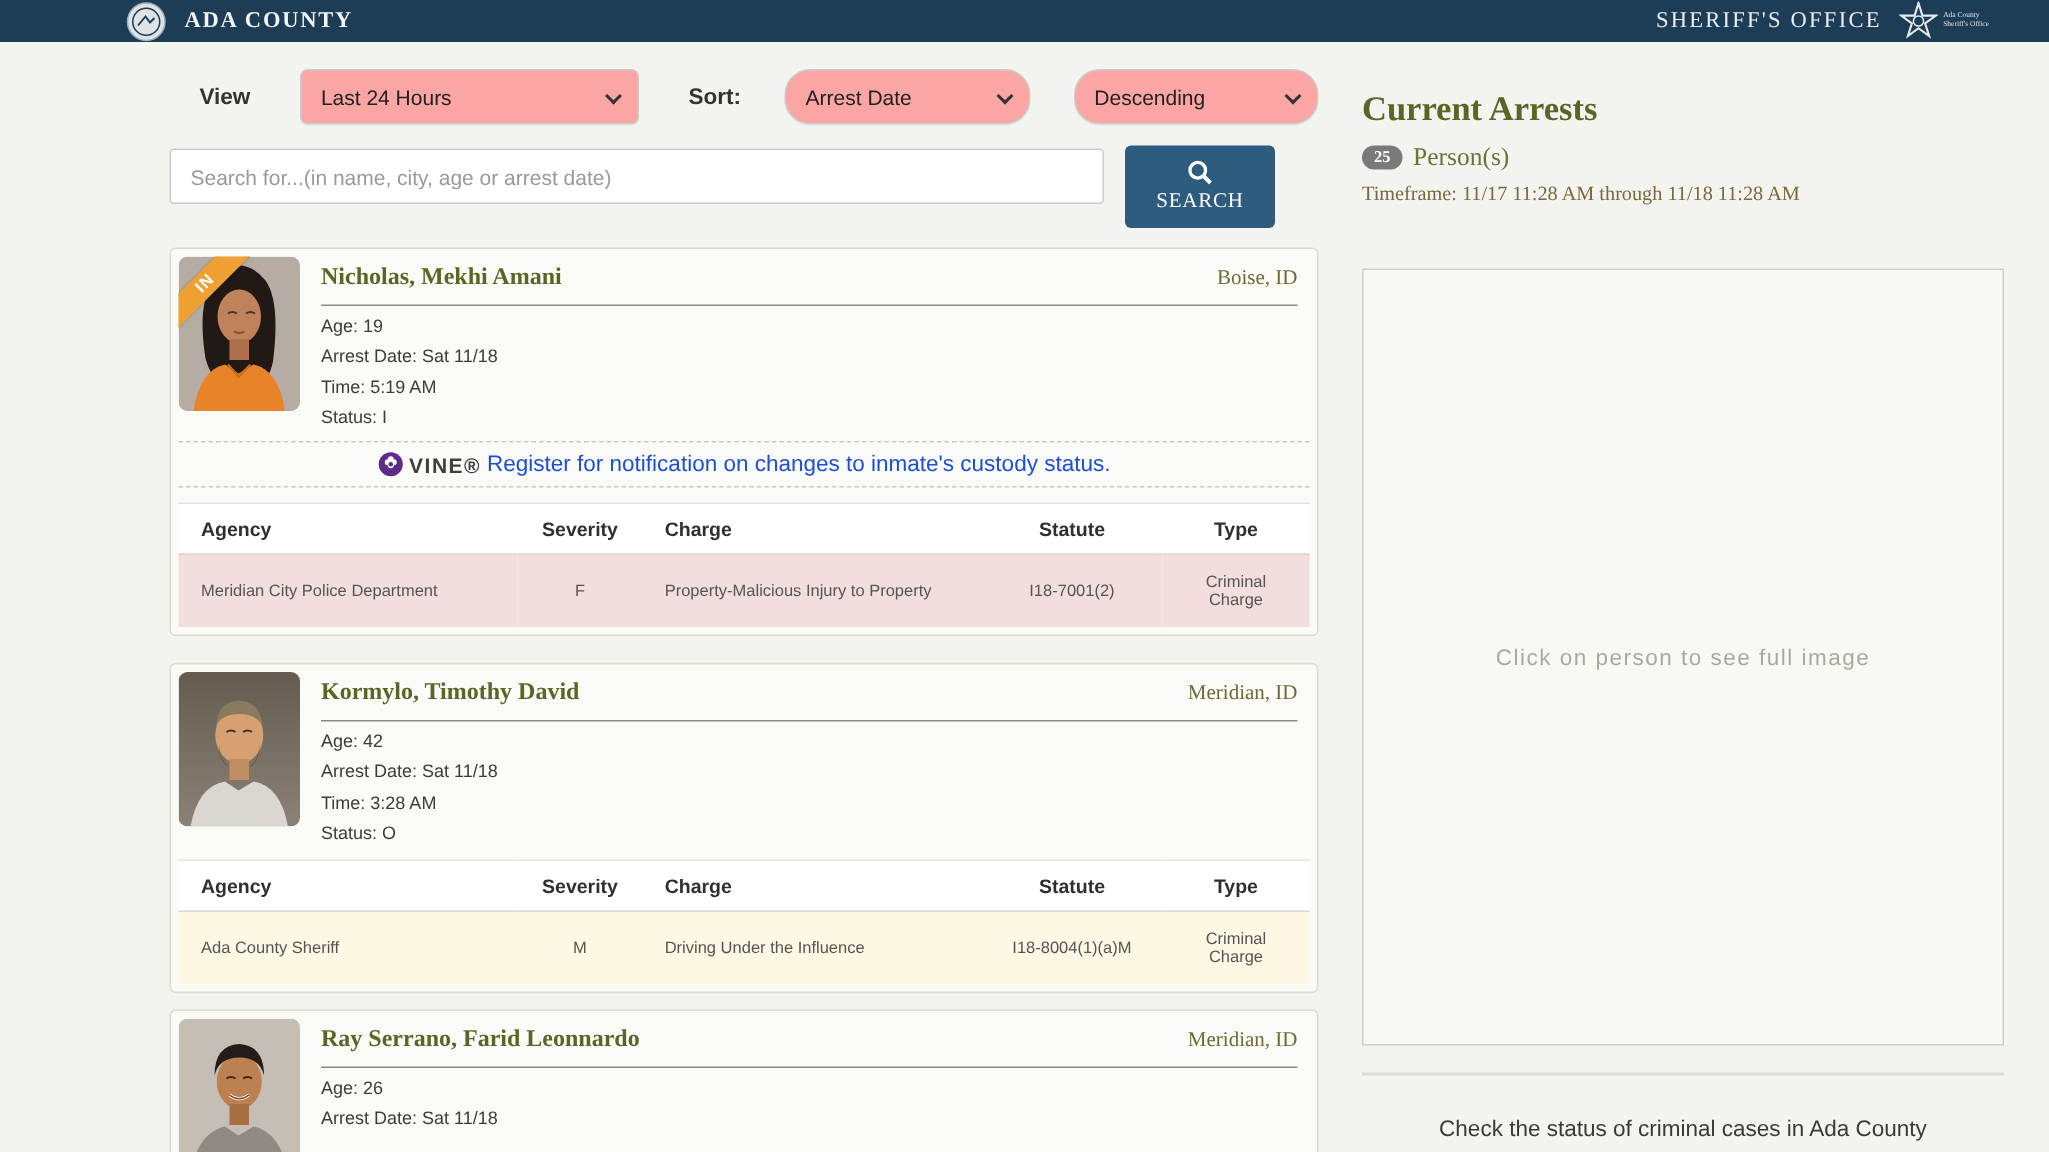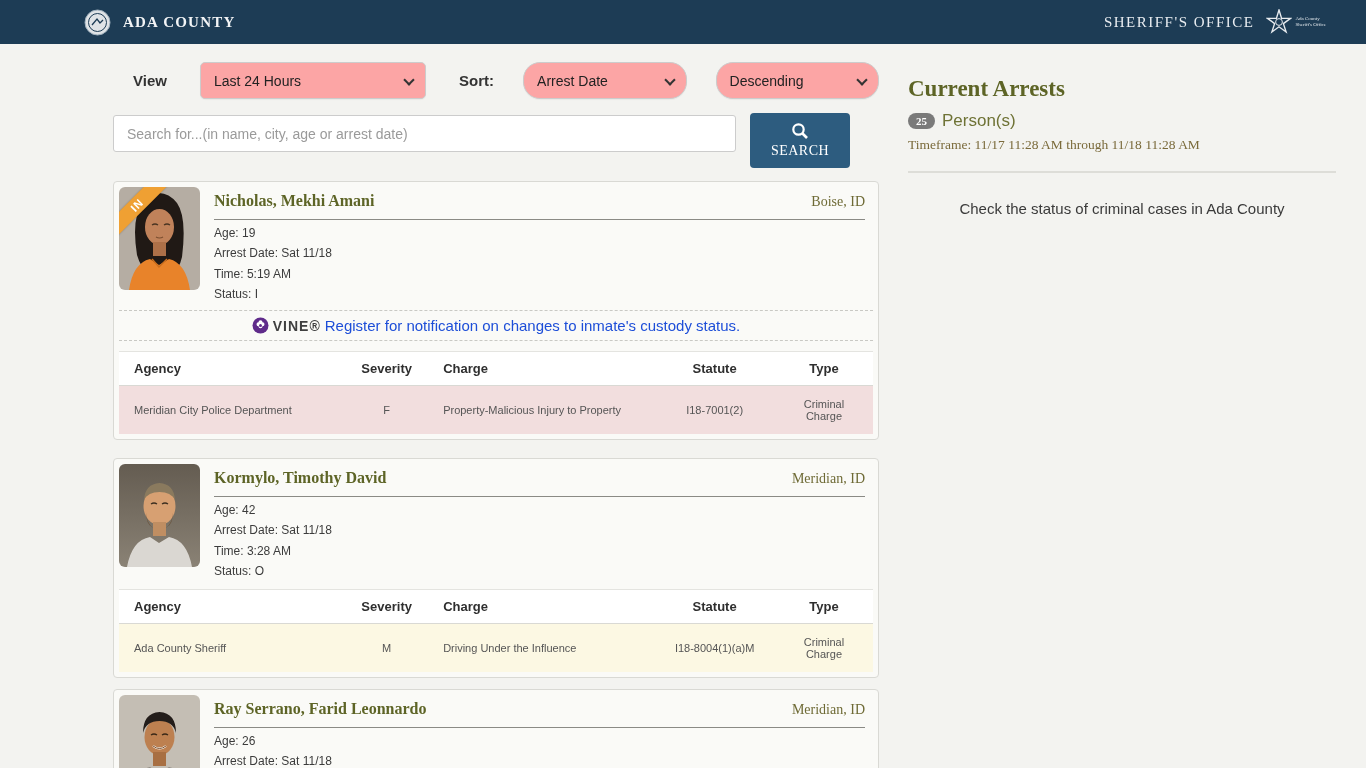--- a/index.html
+++ b/index.html
@@ -1,20 +1,20 @@
 <!DOCTYPE html>
 <html><head>
 <meta charset="utf-8">
 <style>
   * { margin:0; padding:0; box-sizing:border-box; }
   html,body { width:1366px; height:768px; overflow:hidden; background:#f3f3f0;
               font-family:"Liberation Sans", sans-serif; }
 
   
-  .navbar { height:44px; background:#1d3c55; display:flex; align-items:center;
+  .navbar { height:28px; background:#1d3c55; display:flex; align-items:center;
             justify-content:space-between; padding:0 40px 0 84px;gap:44px; }
   .nav-left, .nav-right { display:flex; align-items:center; gap:12px; }
   .nav-title { color:#f2f4f6; font-family:"Liberation Serif", serif; font-size:15px;
                font-weight:bold; letter-spacing:1.2px; }
   .nav-office { color:#e9edf1; font-family:"Liberation Serif", serif; font-size:15px;
                 letter-spacing:1.5px; }
   .seal { width:27px; height:27px; }
   .star-logo { display:flex; align-items:center; gap:3px; }
   .star-txt { color:#dfe5ea; font-size:5px; line-height:6px; font-family:"Liberation Serif", serif; }
 
@@ -82,21 +82,21 @@
   .charges .c-center, .charges td.c-center { text-align:center; }
   tr.row-danger  td { background:#f2dede; }
   tr.row-warning td { background:#fcf8e3; }
 
   
   .side-title { font-family:"Liberation Serif", serif; font-size:23px; font-weight:bold;
                 color:#5d6426; margin-top:32px; }
   .persons { margin-top:9px; display:flex; align-items:center; gap:7px; }
   .badge { background:#7a7a7a; color:#fff; font-size:11px; font-weight:bold;
            border-radius:10px; padding:2px 8px; font-family:"Liberation Serif", serif; }
-  .persons-label { font-family:Liberation Sans, sans-serif; font-size:17px; color:#6e7235; }
+  .persons-label { font-family:Liberation Serif, serif; font-size:17px; color:#6e7235; }
   .timeframe { font-family:"Liberation Serif", serif; font-size:13.5px; color:#7a6a3a;
                margin-top:6px; }
   .image-box { margin-top:42px; height:518px; background:#f8f8f5; border:1px solid #cfcfca;
                display:flex; align-items:center; justify-content:center; }
   .image-box span { color:#a9a9a3; font-size:15px; letter-spacing:1px; }
   .side-hr { border:none; border-top:2px solid #ddddd8; margin-top:18px; }
   .side-footer { margin-top:27px; text-align:center; font-size:15px; color:#3a3a3a;
                  cursor:pointer; }
 </style>
 </head>
@@ -311,16 +311,19 @@
 
   </div>
 
   <div class="side-col">
     <div class="side-title">Current Arrests</div>
     <div class="persons">
       <span class="badge">25</span>
       <span class="persons-label">Person(s)</span>
     </div>
     <div class="timeframe">Timeframe: 11/17 11:28 AM through 11/18 11:28 AM</div>
+    <div class="image-box">
+      <span>Click on person to see full image</span>
+    </div>
     <hr class="side-hr">
     <div class="side-footer">Check the status of criminal cases in Ada County</div>
   </div>
 </div>
 
 </body></html>

